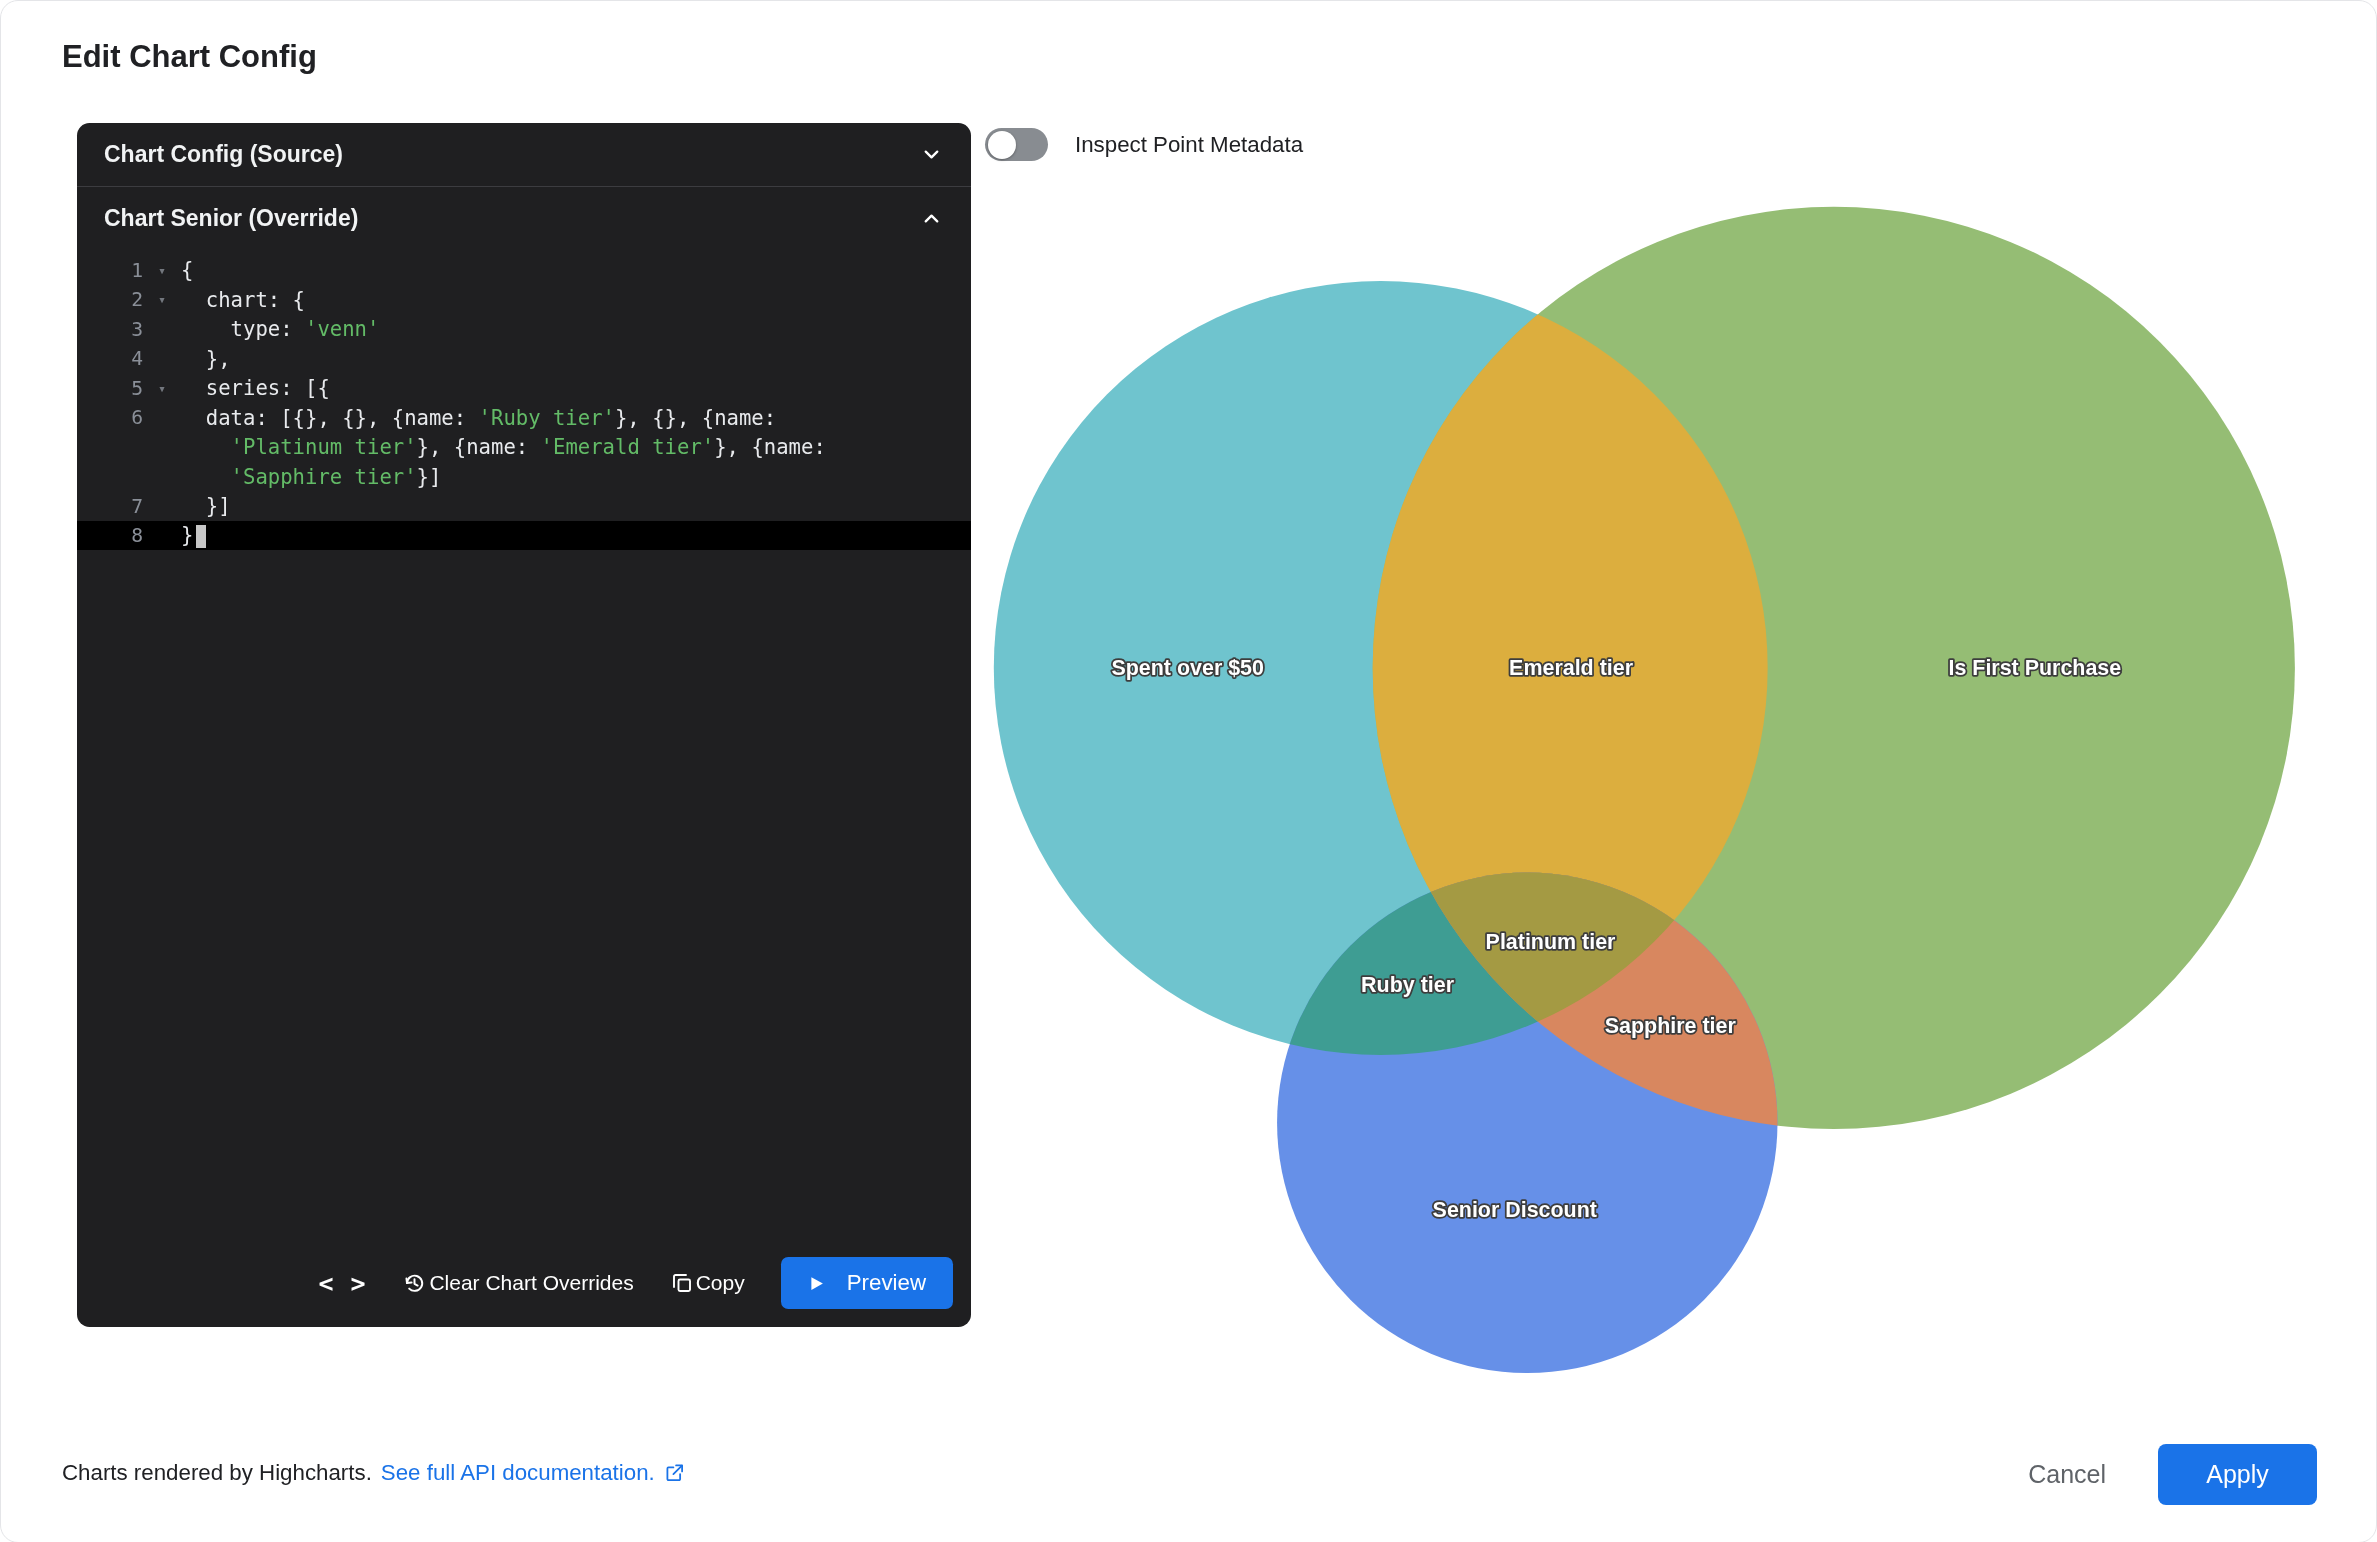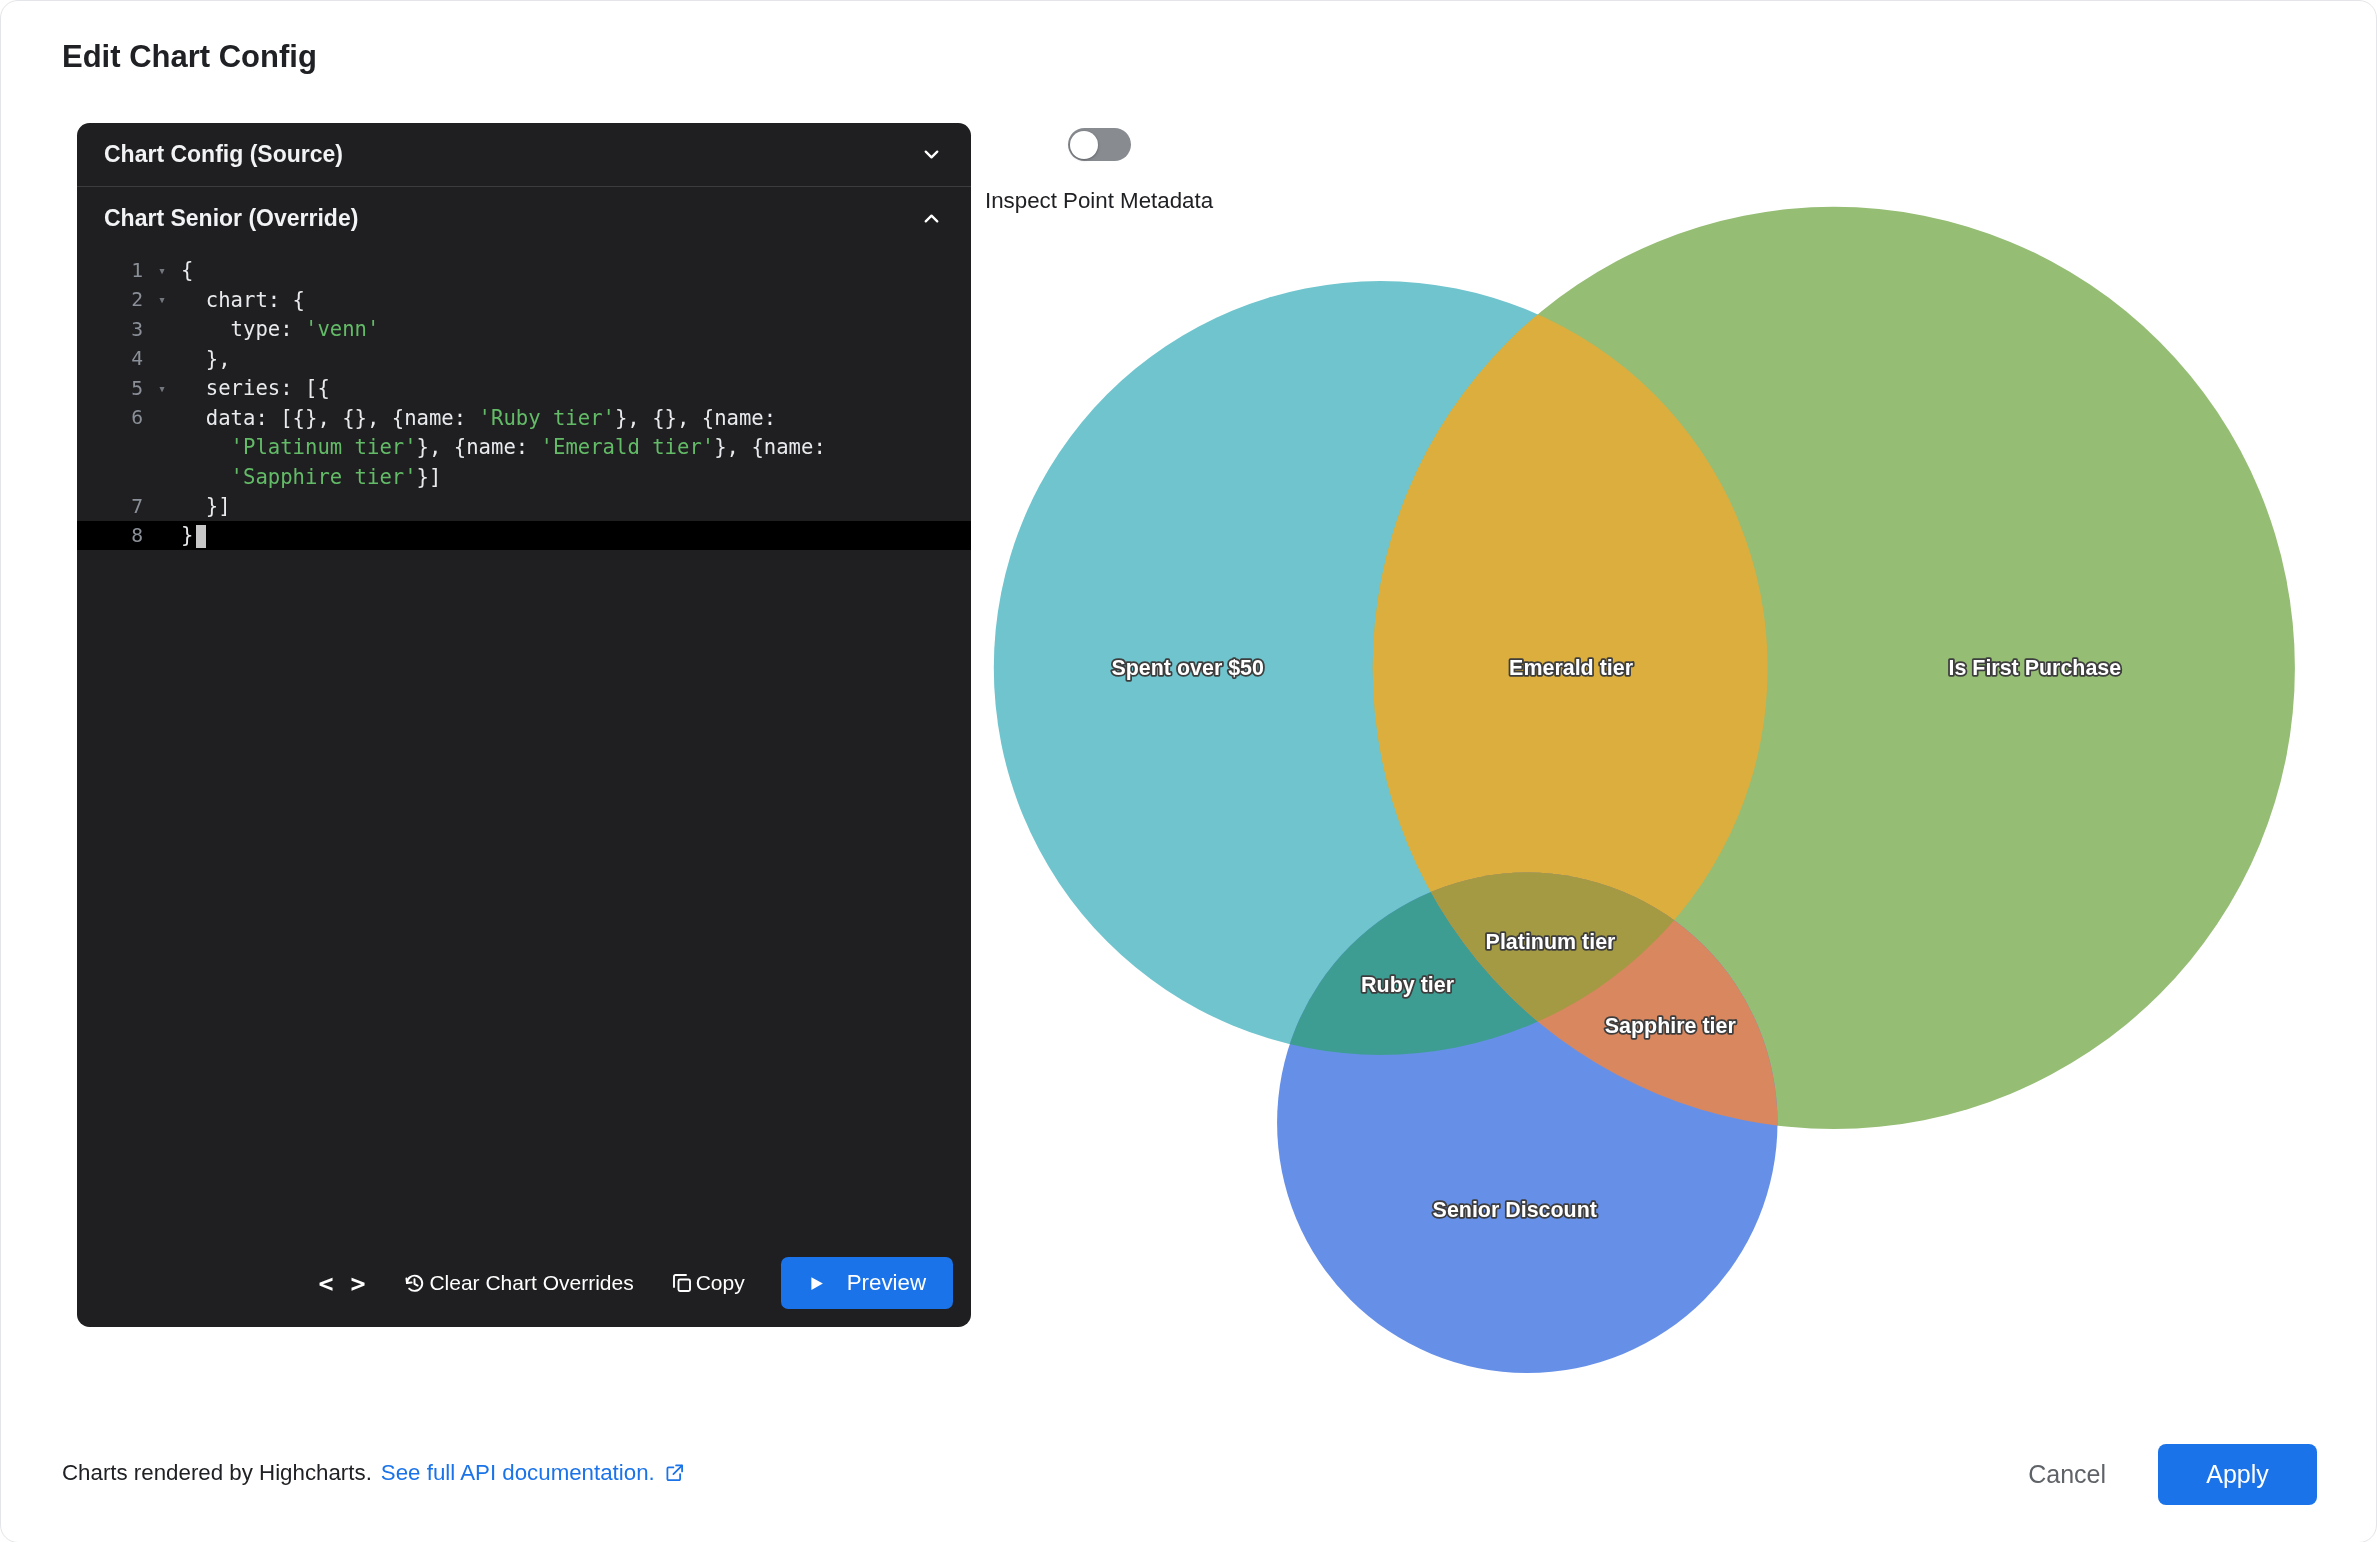--- a/index.html
+++ b/index.html
@@ -30,21 +30,21 @@
   .panel-toolbar { position:absolute; left:0; right:0; bottom:0; height:88px;
                    display:flex; align-items:center; justify-content:flex-end; gap:36px; padding:0 18px; }
   .code-toggle-icon { font-family:"DejaVu Sans Mono", monospace; font-size:25px; font-weight:700;
                       color:#fff; letter-spacing:0.9px; cursor:pointer; }
   .tool-btn { display:flex; align-items:center; gap:2px; color:#ffffff; font-size:21px; font-weight:500; cursor:pointer; }
   .preview-btn { display:flex; align-items:center; gap:22px; background:#1a73e8; color:#fff;
                  font-family:"Liberation Sans", sans-serif; font-size:22.3px; font-weight:500;
                  border:none; border-radius:7.2px; height:52px; padding:0 27px; cursor:pointer; }
 
   
-  .toggle-row { position:absolute; left:984px; top:127px; display:flex; align-items:center; gap:27px;flex-direction:column; }
+  .toggle-row { position:absolute; left:984px; top:127px; display:flex; align-items:center; gap:27px; }
   .toggle { width:63px; height:33px; border-radius:17px; background:#888c91; position:relative; cursor:pointer; }
   .toggle-knob { position:absolute; left:2.7px; top:2.7px; width:28px; height:28px; border-radius:50%;
                  background:#fff; box-shadow:0 0.9px 2.7px rgba(0,0,0,.35); }
   .toggle-label { font-size:22.3px; color:#202124; }
 
   
   .venn { position:absolute; inset:0; width:2377px; height:1543px; pointer-events:none; }
   .venn-label { fill:#ffffff; font-family:"Liberation Sans", sans-serif; font-size:24px; font-weight:700;
                 text-anchor:middle; paint-order:stroke; stroke:#3d3d3d; stroke-width:4px; stroke-linejoin:round; }
 

